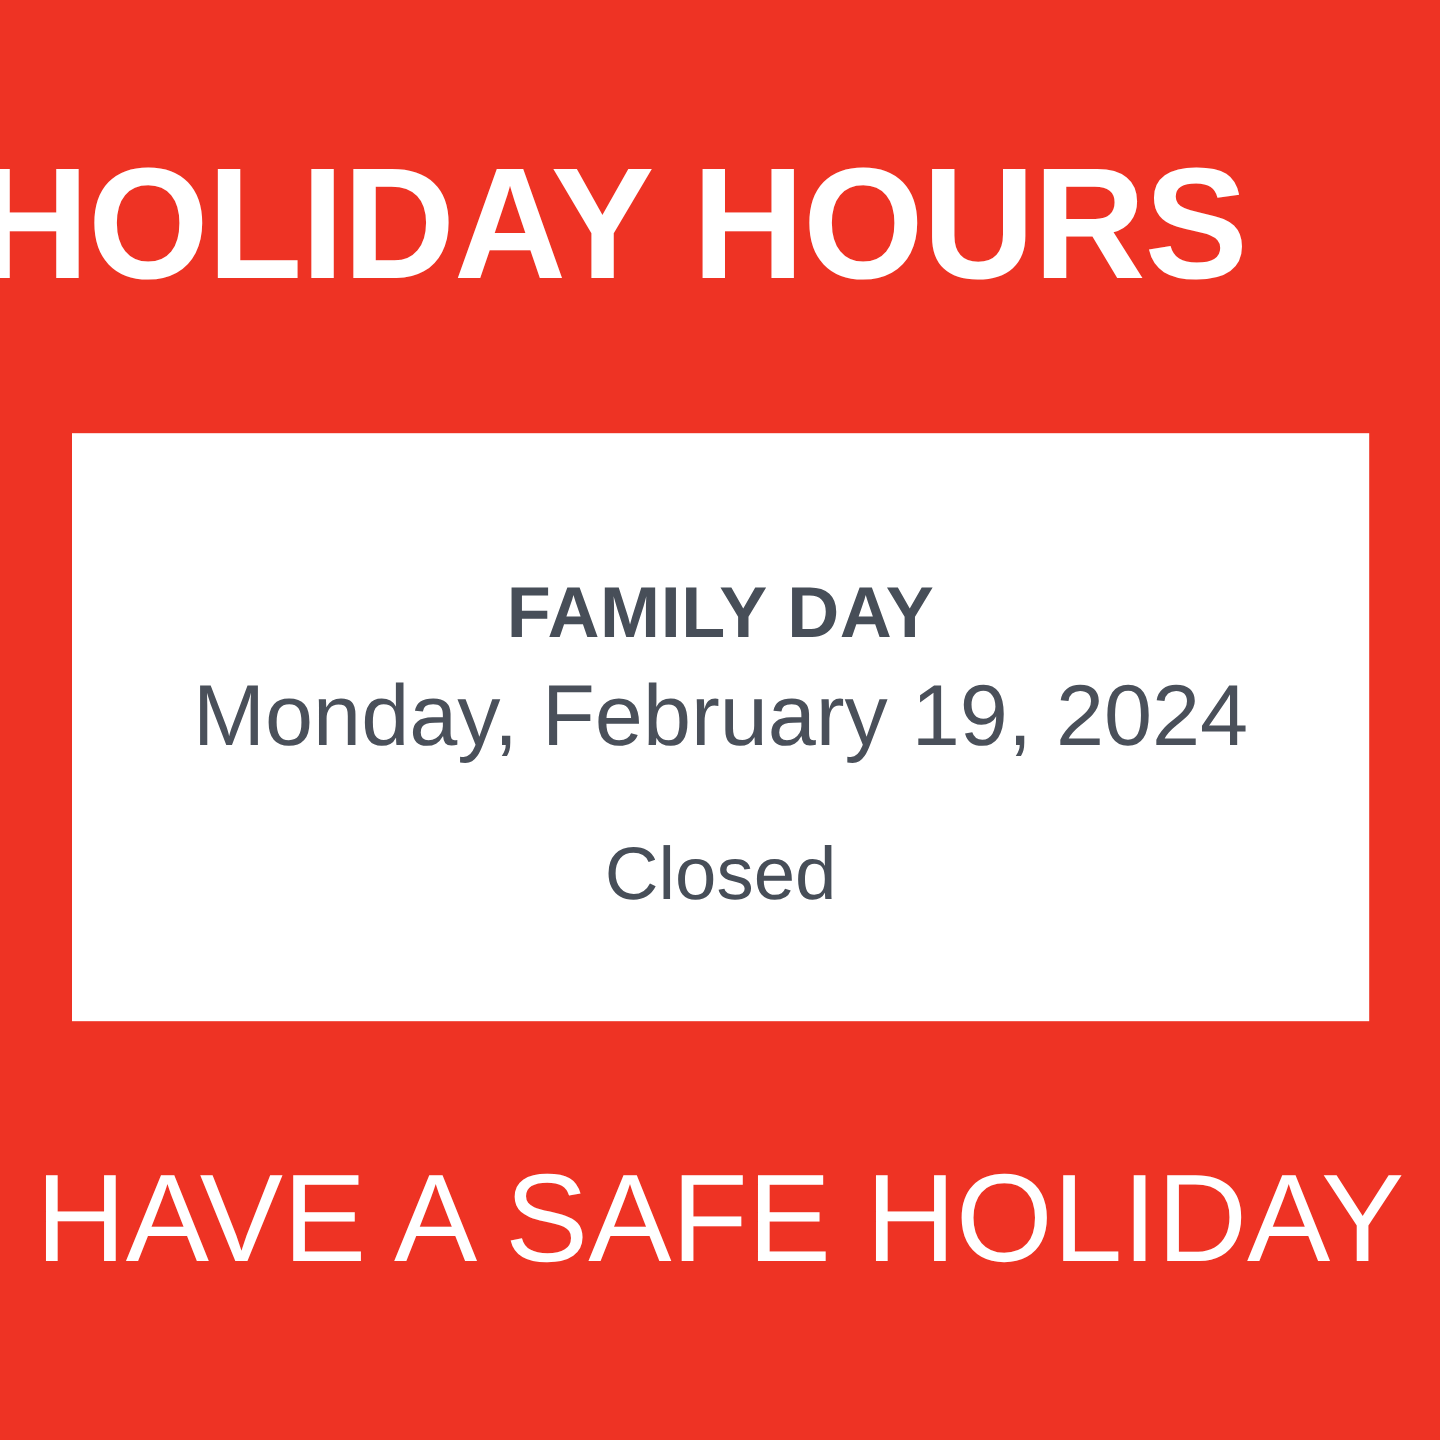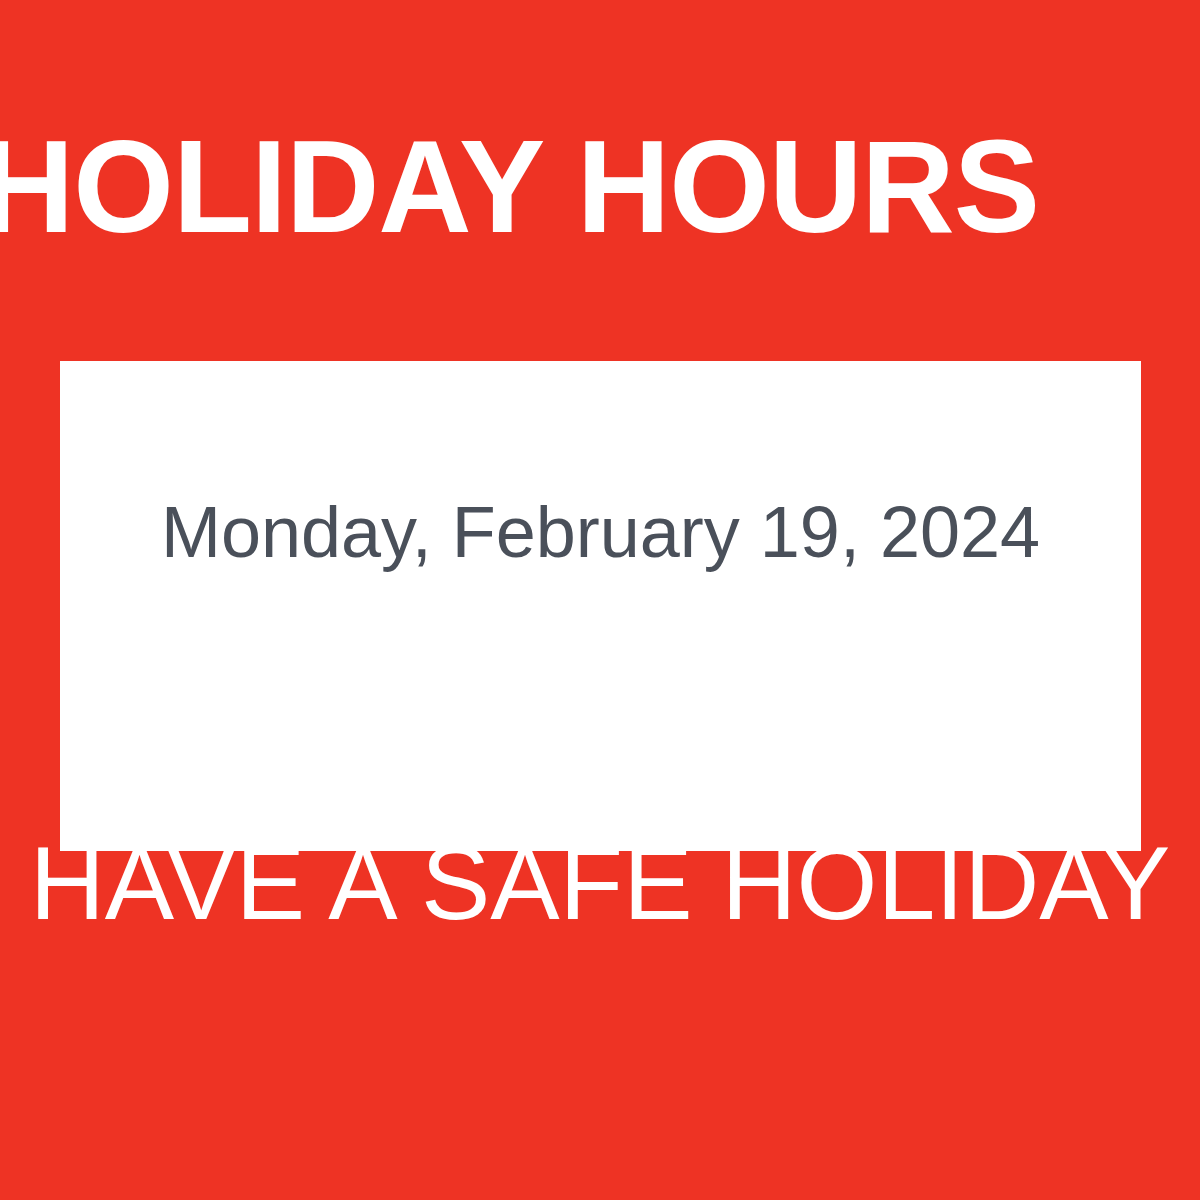--- a/index.html
+++ b/index.html
@@ -97,20 +97,21 @@
   }
 
   
   #footer-banner {
     position: absolute;
     left: 0;
     top: 851px;
     width: 1200px;
     height: 349px;
     display: flex;
+    align-items: center;
     justify-content: center;
   }
   #footer-text {
     color: #ffffff;
     font-family: "Liberation Sans Narrow", "Liberation Sans", sans-serif;
     font-weight: 400;
     font-size: 104px;
     line-height: 1;
     letter-spacing: 0px;
     white-space: nowrap;
@@ -121,21 +122,23 @@
 <body>
 
 <div id="sign">
 
   <div id="headline">
     <div id="headline-text">HOLIDAY HOURS</div>
   </div>
 
   <div id="notice-card">
     <div id="holiday-block">
+      <div id="holiday-name">FAMILY DAY</div>
       <div id="holiday-date">Monday, February 19, 2024</div>
+      <div id="holiday-status">Closed</div>
     </div>
   </div>
 
   <div id="footer-banner">
     <div id="footer-text">HAVE A SAFE HOLIDAY</div>
   </div>
 
 </div>
 
 </body></html>

